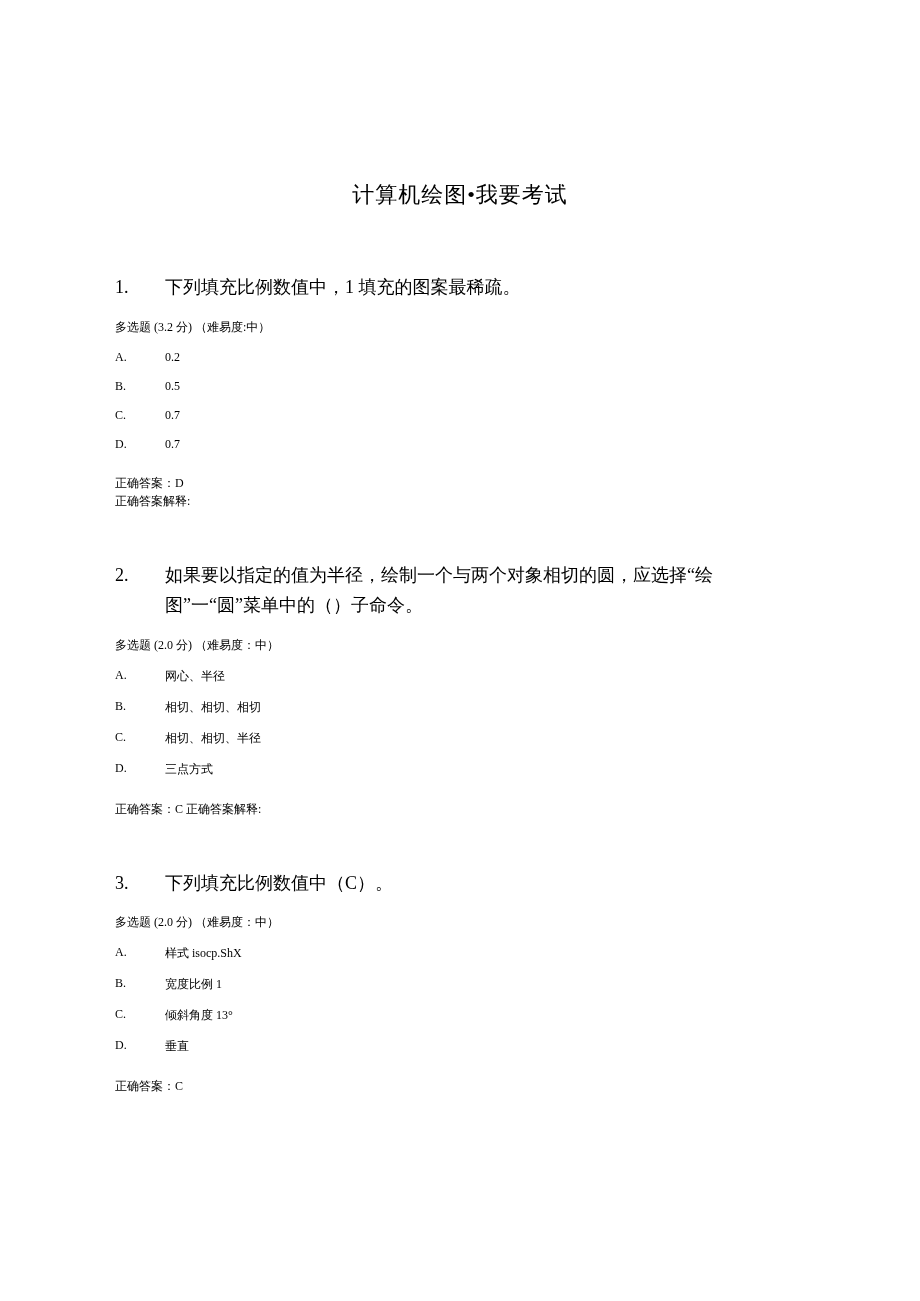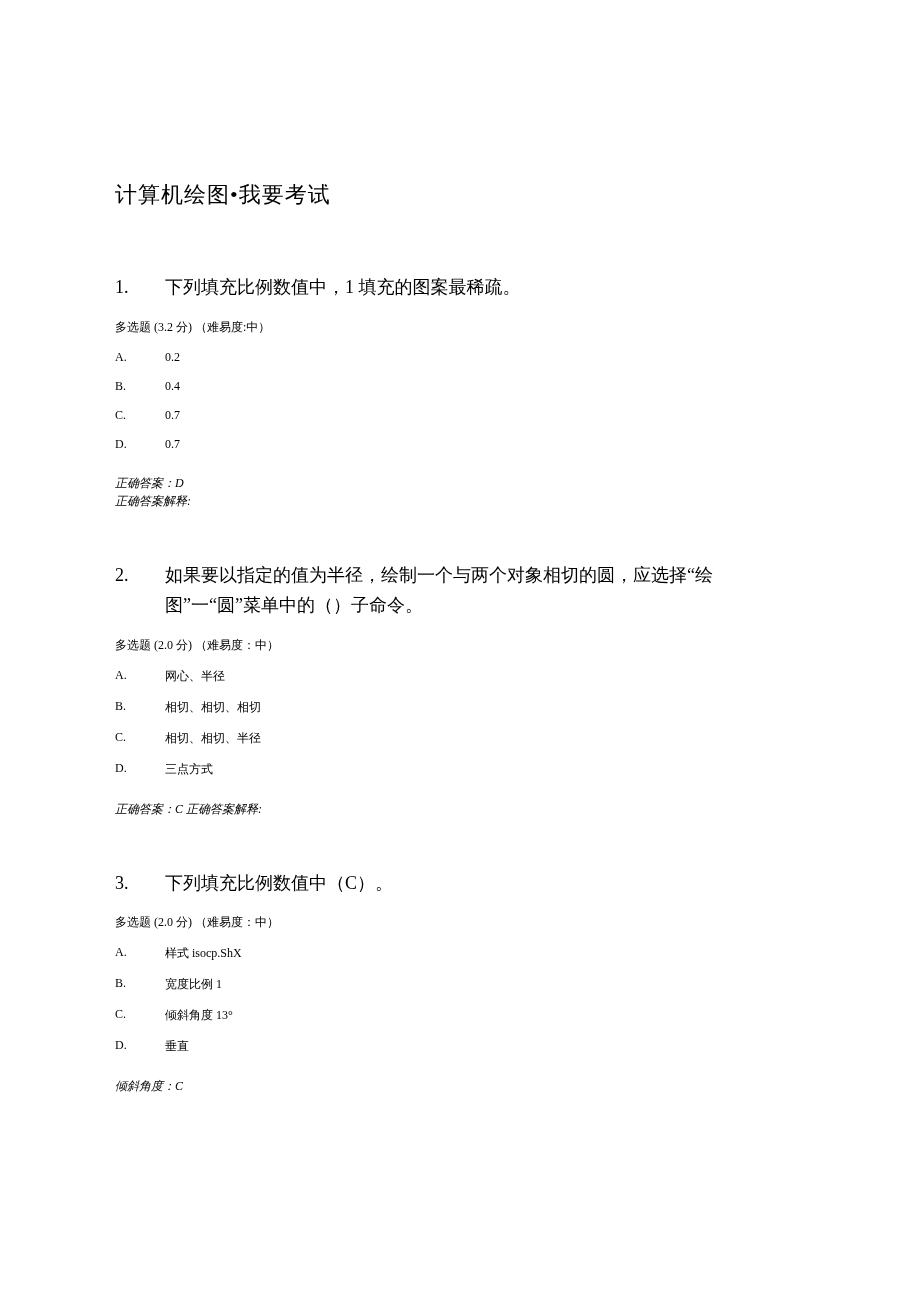--- a/index.html
+++ b/index.html
@@ -9,20 +9,21 @@
     }
     body {
       background: #ffffff;
       font-family: "SimSun", "宋体", serif;
       width: 920px;
       min-height: 1301px;
       padding: 180px 115px 100px 115px;
       color: #000;
     }
     .page-title {
+      text-align: center;
       font-size: 22px;
       font-weight: normal;
       margin-bottom: 62px;
       letter-spacing: 1px;
     }
     .question-block {
       margin-bottom: 50px;
     }
     .question-header {
       font-size: 18px;
@@ -48,21 +49,20 @@
     .option-letter {
       min-width: 50px;
     }
     .option-text {
       flex: 1;
     }
     .answer-block {
       font-size: 12px;
       margin-top: 22px;
       line-height: 1.5;
-      font-style: italic;
     }
     .answer-line {
       display: block;
     }
   </style>
 </head>
 <body>
 
 <h1 class="page-title">计算机绘图•我要考试</h1>
 
@@ -71,21 +71,21 @@
     <span class="question-number">1.</span>
     <span class="question-text">下列填充比例数值中，1 填充的图案最稀疏。</span>
   </div>
   <div class="meta-line">多选题 (3.2 分) （难易度:中）</div>
   <div class="option-row">
     <span class="option-letter">A.</span>
     <span class="option-text">0.2</span>
   </div>
   <div class="option-row">
     <span class="option-letter">B.</span>
-    <span class="option-text">0.4</span>
+    <span class="option-text">0.5</span>
   </div>
   <div class="option-row">
     <span class="option-letter">C.</span>
     <span class="option-text">0.7</span>
   </div>
   <div class="option-row">
     <span class="option-letter">D.</span>
     <span class="option-text">0.7</span>
   </div>
   <div class="answer-block">
@@ -137,15 +137,15 @@
   </div>
   <div class="option-row">
     <span class="option-letter">C.</span>
     <span class="option-text">倾斜角度 13°</span>
   </div>
   <div class="option-row">
     <span class="option-letter">D.</span>
     <span class="option-text">垂直</span>
   </div>
   <div class="answer-block">
-    <span class="answer-line">倾斜角度：C</span>
+    <span class="answer-line">正确答案：C</span>
   </div>
 </div>
 
 </body></html>

